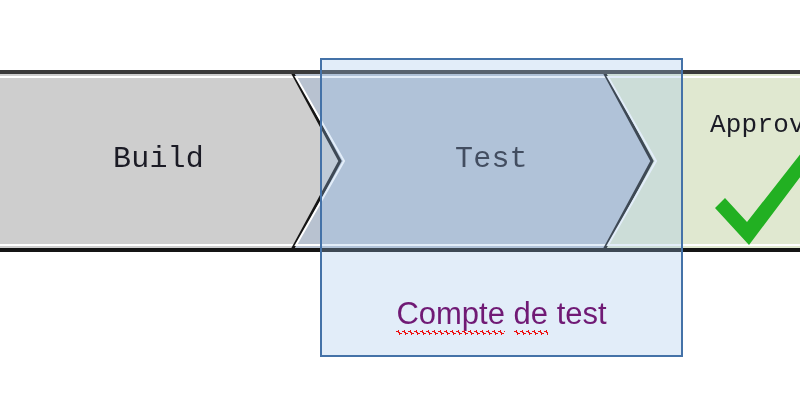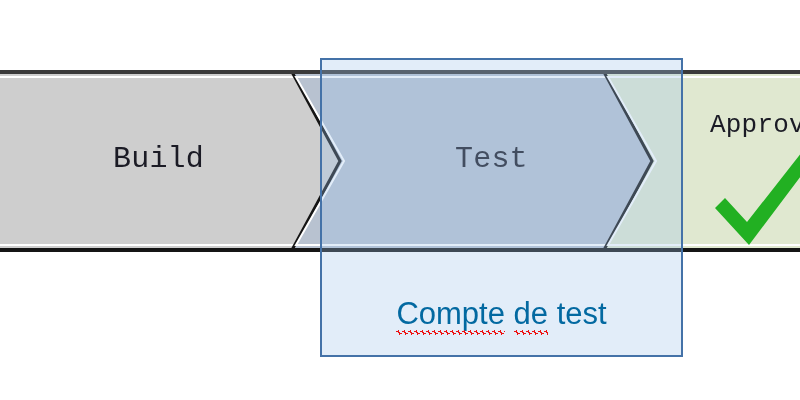--- a/index.html
+++ b/index.html
@@ -78,21 +78,21 @@
     pointer-events: none;
   }
   #selection-caption {
     position: absolute;
     left: 320px;
     top: 296px;
     width: 363px;
     text-align: center;
     font-family: "Liberation Sans", sans-serif;
     font-size: 31px;
-    color: #0369a1;
+    color: #701a75;
     white-space: nowrap;
   }
   .misspelled {
     position: relative;
     display: inline-block;
   }
   .misspelled::after {
     content: "";
     position: absolute;
     left: 0;

